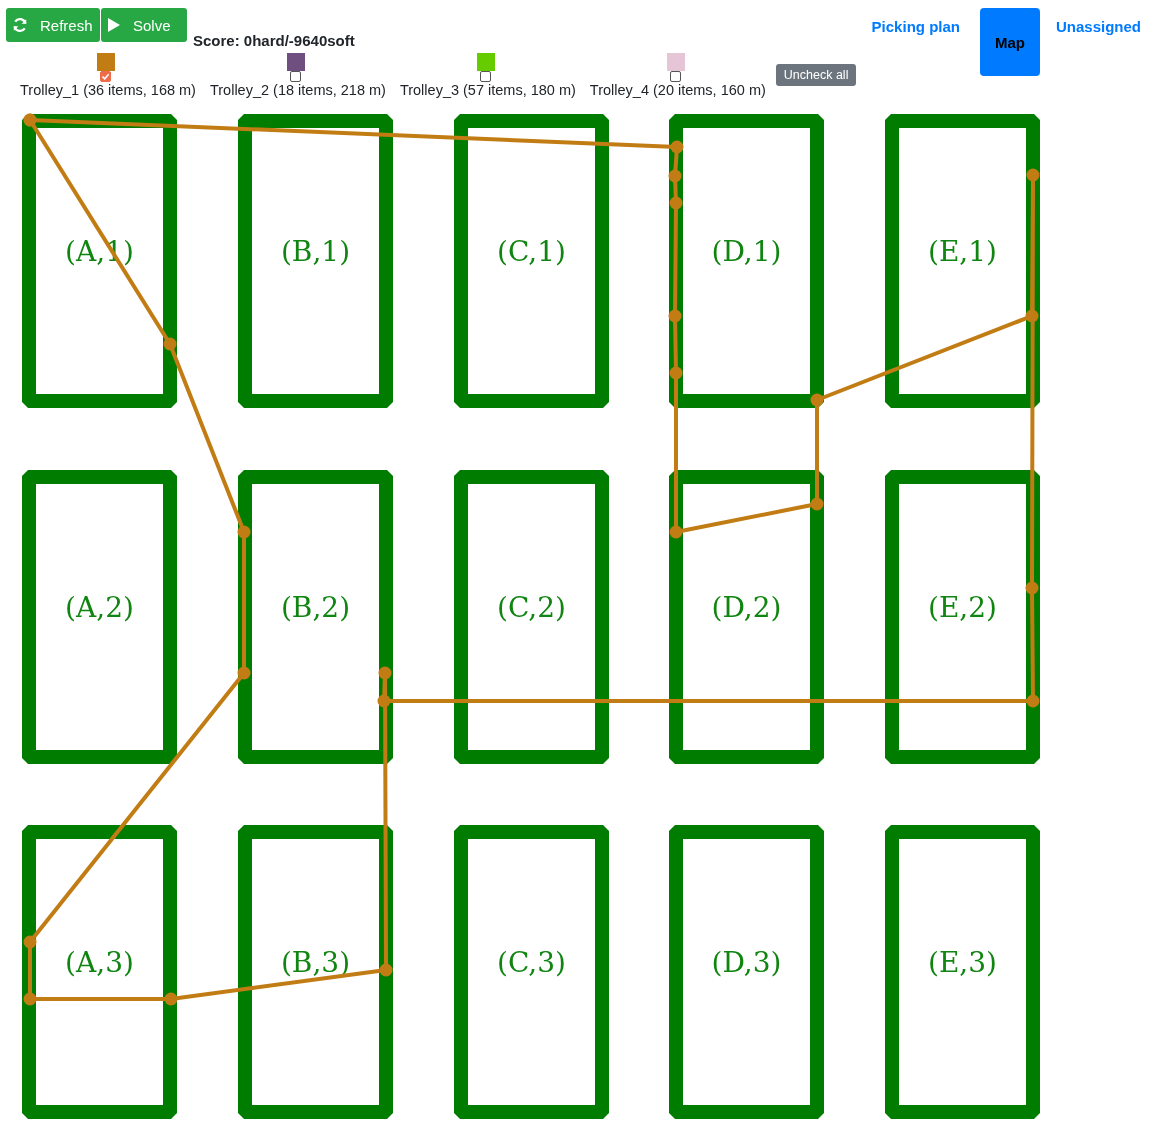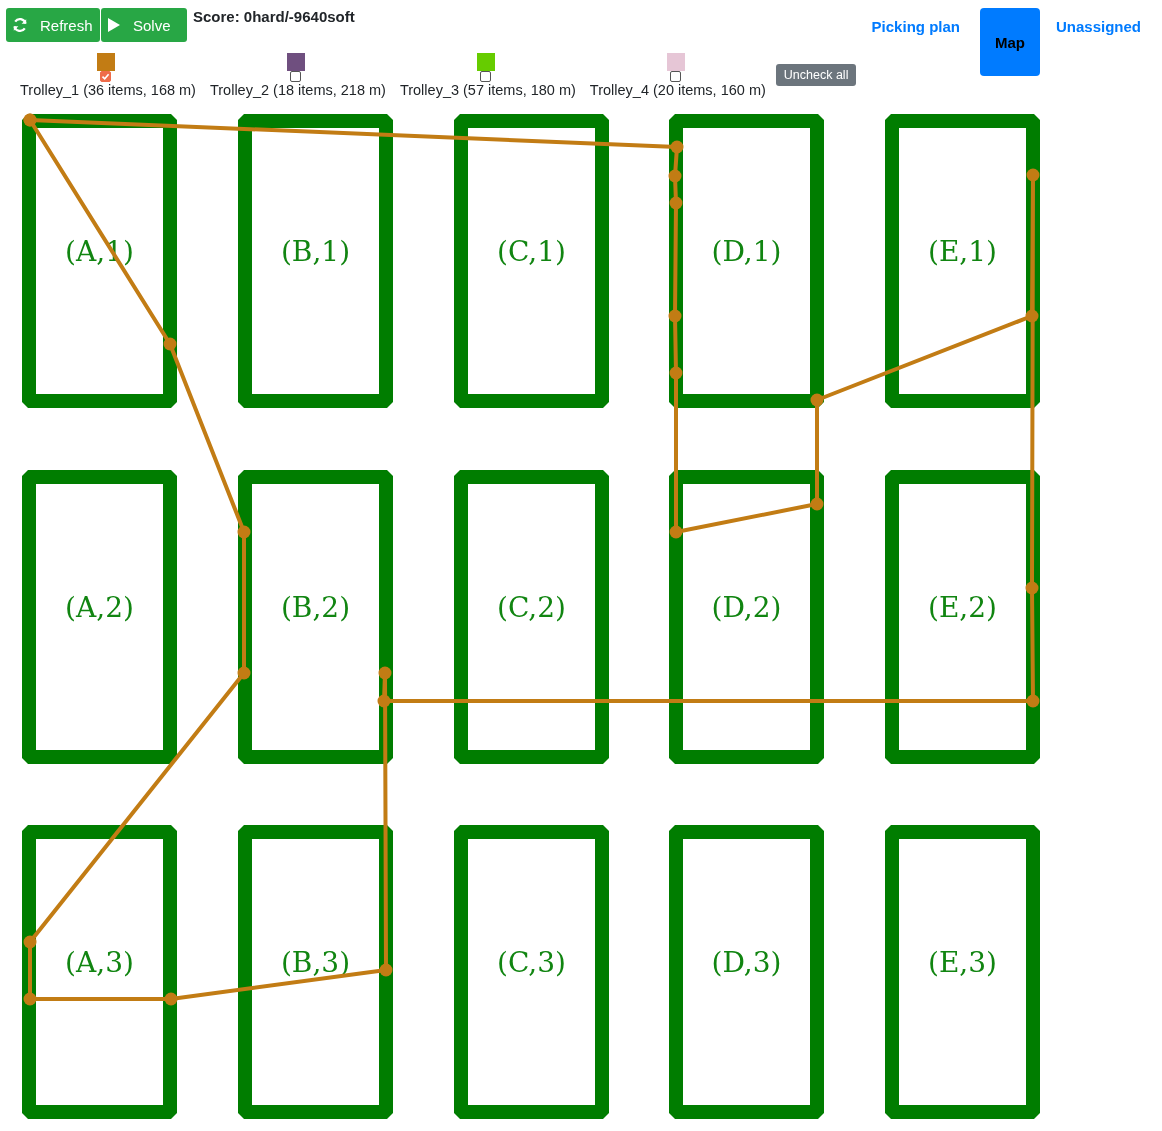--- a/index.html
+++ b/index.html
@@ -5,21 +5,21 @@
   html, body { margin: 0; padding: 0; background: #ffffff; }
   body { width: 1162px; height: 1131px; position: relative; overflow: hidden;
          font-family: "Liberation Sans", "DejaVu Sans", sans-serif; color: #212529; }
   .topbar { position: absolute; left: 0; top: 0; width: 1162px; height: 50px; }
   .btn { position: absolute; height: 34px; border-radius: 3px; border: none; color: #fff;
          font-size: 15px; display: flex; align-items: center; justify-content: flex-start; gap: 12px;
          font-family: "Liberation Sans", sans-serif; cursor: pointer; box-sizing: border-box; }
   .btn-success { background: #28a745; }
   .btn-refresh { left: 6px; top: 8px; width: 94px; }
   .btn-solve { left: 90px; top: 8px; width: 86px; margin-left: 11px; }
-  .score { position: absolute; left: 193px; top: 8px; font-weight: bold; font-size: 15px; color: #212529; }
+  .score { position: absolute; left: 193px; top: 32px; font-weight: bold; font-size: 15px; color: #212529; }
   .nav { position: absolute; top: 8px; right: 11px; display: flex; align-items: flex-start; font-weight: bold; }
   .nav-link { font-size: 15px; color: #007bff; padding: 0 10px; height: 36px; display: flex; align-items: center;
               border-radius: 4px; cursor: pointer; }
   .nav-link.active { background: #007bff; color: #000000; padding: 16px 15px; margin: 0 6px; }
   .nav-link.first { margin-right: 4px; }
   .legend { position: absolute; left: 20px; top: 61px; height: 28px; display: flex; align-items: center; font-size: 14.5px; }
   .legend-item { display: flex; align-items: center; margin-right: 14px; flex-direction: column; }
   .swatch { width: 18px; height: 18px; margin-right: 4px; display: inline-block; }
   .chk { width: 11px; height: 11px; border: 1px solid #555; border-radius: 2px; margin-right: 5px; box-sizing: border-box;
          display: inline-flex; align-items: center; justify-content: center; background: #fff; }

